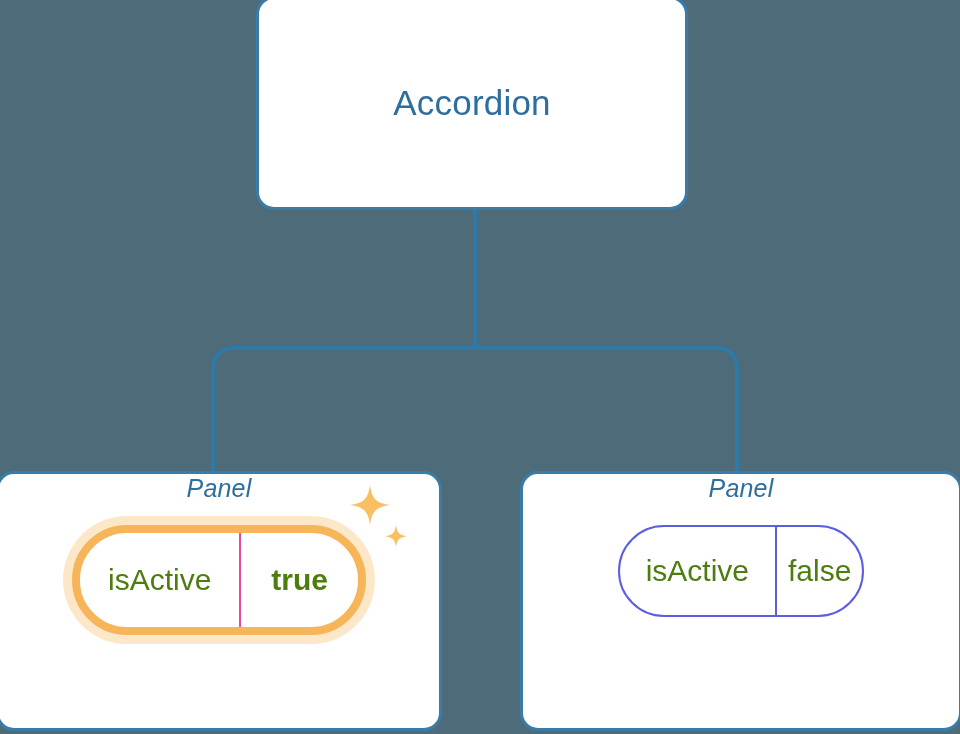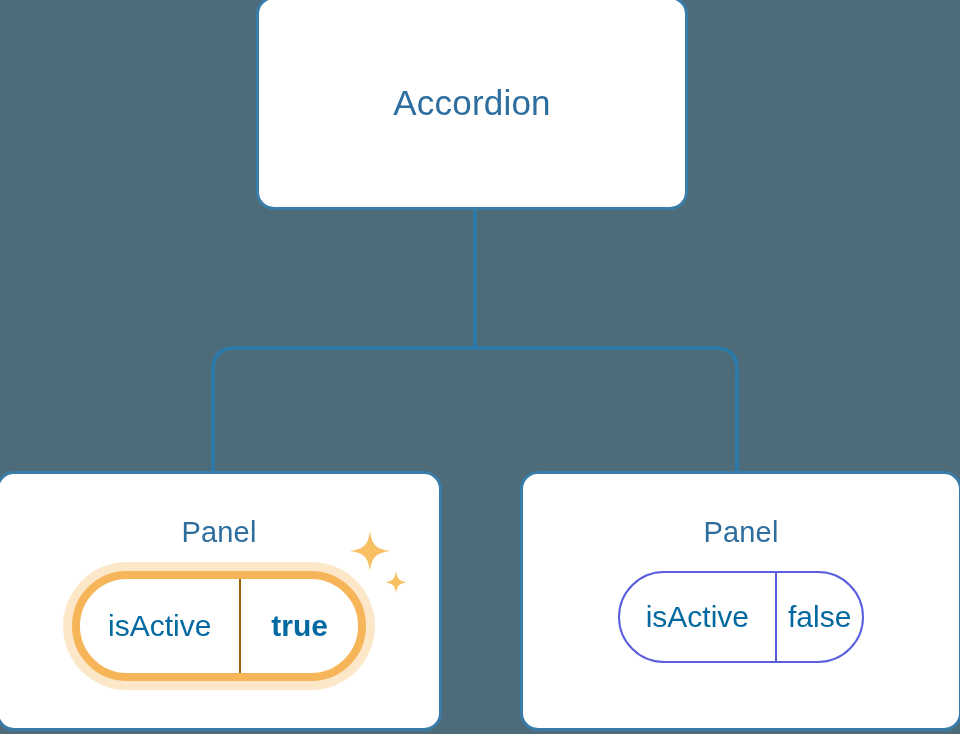--- a/index.html
+++ b/index.html
@@ -73,22 +73,22 @@
   }
   #node-panel-left {
     left: -4px;
     width: 446px;
   }
   #node-panel-right {
     left: 520px;
     width: 442px;
   }
   .panel-node .node-title {
-    font-size: 29px;
-    margin-top: 42px;
+    font-size: 25px;
+    font-style: italic;
   }
 
   
   .pill-wrap {
     position: relative;
     display: flex;
     align-items: center;
     justify-content: center;
     margin-top: 22px;
   }
@@ -100,21 +100,21 @@
     border-radius: 999px;
     background: #ffffff;
     box-sizing: border-box;
     overflow: hidden;
   }
 
   .pill-cell {
     display: flex;
     align-items: center;
     justify-content: center;
-    color: #0369a1;
+    color: #4d7c0f;
     white-space: nowrap;
     box-sizing: border-box;
   }
 
   
   .pill.plain {
     border: 2px solid #5b5fdd;
     height: 92px;
   }
   .pill.plain .pill-cell {
@@ -135,21 +135,21 @@
   }
   .pill.highlight .pill-cell {
     font-size: 30px;
   }
   .pill.highlight .cell-key {
     padding: 0 28px;
     font-weight: 400;
   }
   .pill.highlight .cell-val {
     padding: 0 30px;
-    border-left: 2px solid #a16207;
+    border-left: 2px solid #ec4899;
     font-weight: 700;
   }
 
   
   .sparkles {
     position: absolute;
     right: -46px;
     top: -44px;
     width: 64px;
     height: 74px;

